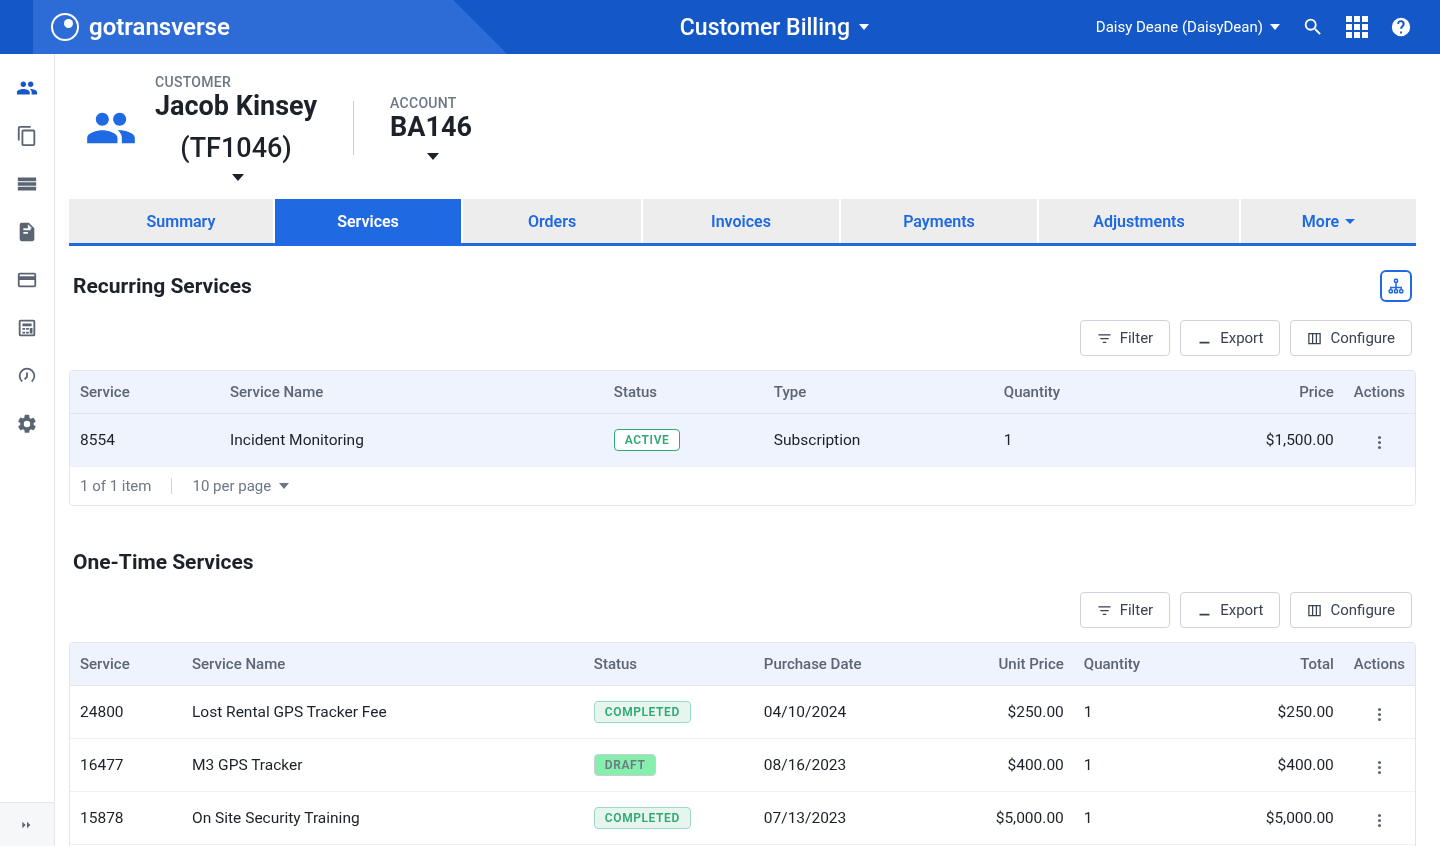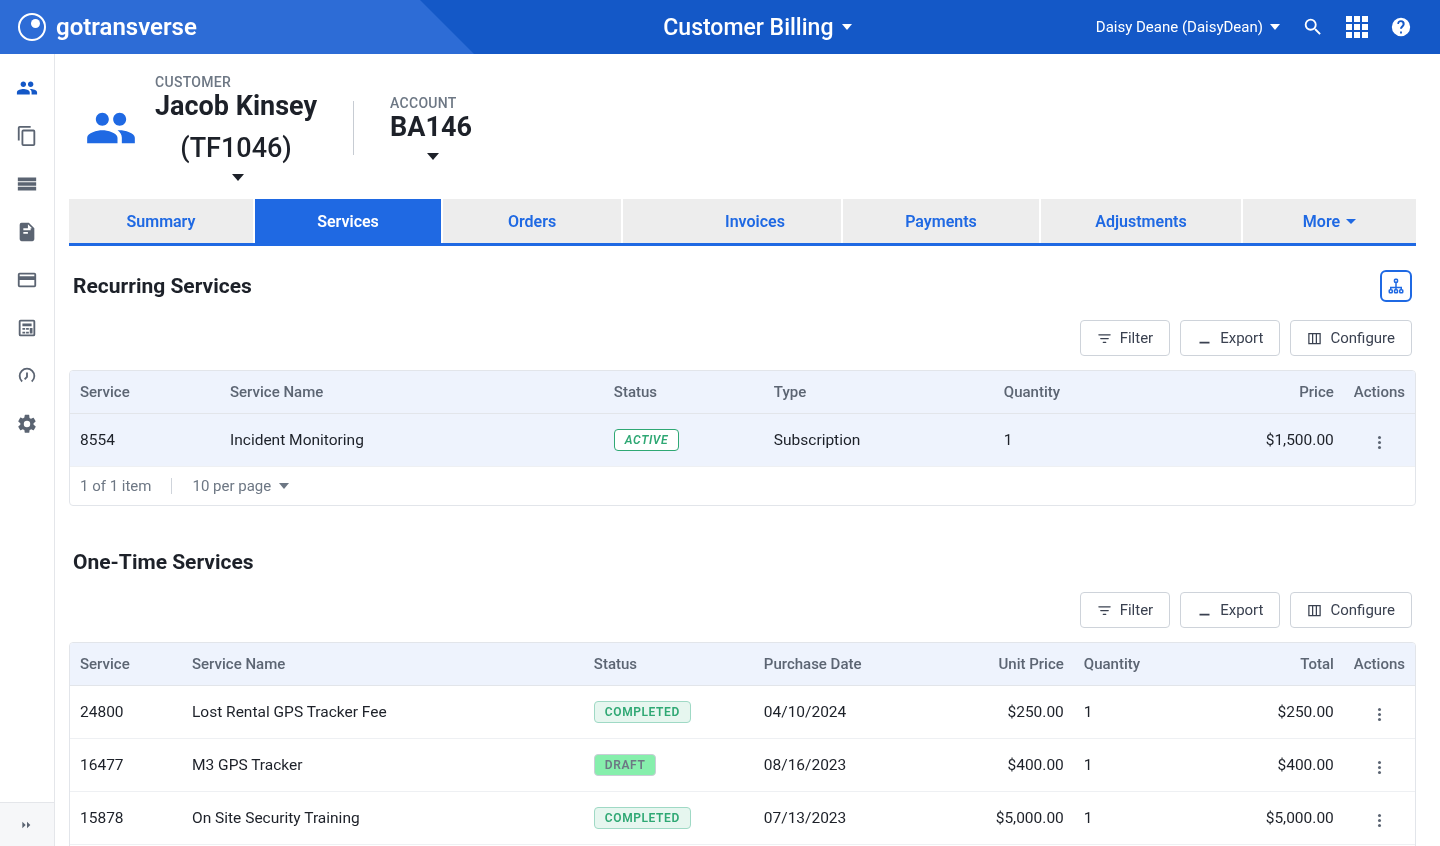--- a/index.html
+++ b/index.html
@@ -6,20 +6,21 @@
 html, body { height: 100%; font-family: -apple-system, BlinkMacSystemFont, "Segoe UI", Roboto, "Helvetica Neue", Arial, sans-serif; color: #212529; background: #fff; }
 body { width: 1440px; height: 846px; overflow: hidden; }
 
 
 .top-header {
   height: 54px;
   background: #1458c7;
   display: flex;
   color: #fff;
   position: relative;
+  padding-left: 33px;
 }
 .brand-area {
   display: flex;
   align-items: center;
   padding-left: 18px;
   height: 100%;
   width: 420px;
   background: #1458c7;
   position: relative;
 }
@@ -76,21 +77,21 @@
 .cust-text .sub { font-size:14px; color:#6d7784; letter-spacing:0.3px; font-weight:500;}
 .cust-text .main-line { font-size:27px; font-weight:700; color:#1d2129; display:flex; align-items:center; gap:10px;flex-direction:column;}
 .cust-text .main-line .paren { font-weight:500; }
 .caret-down-b { width:0;height:0;border-left:6px solid transparent;border-right:6px solid transparent;border-top:7px solid #1d2129; display:inline-block; margin-left:4px;}
 .vdivider { width:1px; height:54px; background:#c7ccd3; margin: 0 6px;}
 
 
 .tabs { display:flex; border-bottom:3px solid #1f69e3; background:#ededed; }
 .tab { height:44px; display:flex; align-items:center; justify-content:center; color:#1f69e3; font-weight:600; font-size:16px; cursor:pointer; border-right:2px solid #fff; flex-shrink:0;}
 .tab.active { background:#1f69e3; color:#fff; }
-.tab.t-summary{width:186px;} .tab.t-orders{width:180px;} .tab.t-services{width:188px;} .tab.t-invoices{width:174px;margin-left:46px;} .tab.t-payments{width:198px;} .tab.t-adjustments{width:202px;} .tab.t-more{flex:1; border-right:none;}
+.tab.t-summary{width:186px;margin-left:20px;} .tab.t-orders{width:180px;} .tab.t-services{width:188px;} .tab.t-invoices{width:198px;} .tab.t-payments{width:198px;} .tab.t-adjustments{width:202px;} .tab.t-more{flex:1; border-right:none;}
 .caret-down-blue { width:0;height:0;border-left:5px solid transparent;border-right:5px solid transparent;border-top:5px solid #1f69e3; display:inline-block; margin-left:6px;}
 
 
 .section-row { display:flex; align-items:center; justify-content:space-between; margin-top:24px; padding:0 4px;}
 .section-title { font-size:21px; font-weight:700; color:#1d2129; }
 .hierarchy-btn { width:32px; height:32px; border:2px solid #1f69e3; border-radius:6px; display:flex; align-items:center; justify-content:center; cursor:pointer;}
 .hierarchy-btn svg { width:18px; height:18px; fill:#1f69e3;}
 
 .toolbar { display:flex; justify-content:flex-end; gap:10px; margin-top:18px; padding-right:4px;}
 .btn { height:36px; border:1px solid #ced3da; background:#fff; border-radius:4px; padding:0 16px; display:flex; align-items:center; gap:8px; font-size:15px; color:#3a4150; cursor:pointer;}
@@ -101,21 +102,21 @@
 .data-table thead th { background:#eef3fd; color:#5c6573; font-weight:500; font-size:15px; text-align:left; padding:12px 10px; border-bottom:1px solid #e2e5ea;}
 .data-table tbody td { padding:11px 10px; font-size:15.5px; color:#1d2129; border-bottom:1px solid #eef0f3; vertical-align:middle;}
 .data-table tbody tr.selected { background:#eef3fd; }
 .data-table tfoot td { padding:10px 10px; color:#6d7784; font-size:15px;}
 .txt-right { text-align:right !important; }
 .actions-cell { width:60px; text-align:center !important;}
 .kebab { display:inline-flex; flex-direction:column; gap:2px; cursor:pointer; padding:6px;}
 .kebab span { width:3px; height:3px; background:#5b6472; border-radius:50%;}
 
 .badge { display:inline-block; padding:3px 10px; border-radius:4px; font-size:12px; font-weight:600; letter-spacing:0.6px;}
-.badge.active { border:1px solid #2fa874; color:#2fa874; background:#fff;font-style:italic;}
+.badge.active { border:1px solid #2fa874; color:#2fa874; background:#fff;}
 .badge.completed { border:1px solid #9fd9c5; background:#e6f6ef; color:#2fa874;}
 .badge.draft { border:1px solid #c9ced6; color:#6d7784; background:#86efac;}
 
 .footer-pager { display:flex; align-items:center; gap:20px; }
 .footer-pager .divider { width:1px; height:16px; background:#cfd4db;}
 .perpage { display:flex; align-items:center; gap:8px; cursor:pointer;}
 .chevron-sm { width:0;height:0;border-left:5px solid transparent;border-right:5px solid transparent;border-top:6px solid #6d7784; display:inline-block;}
 
 </style>
 </head>

